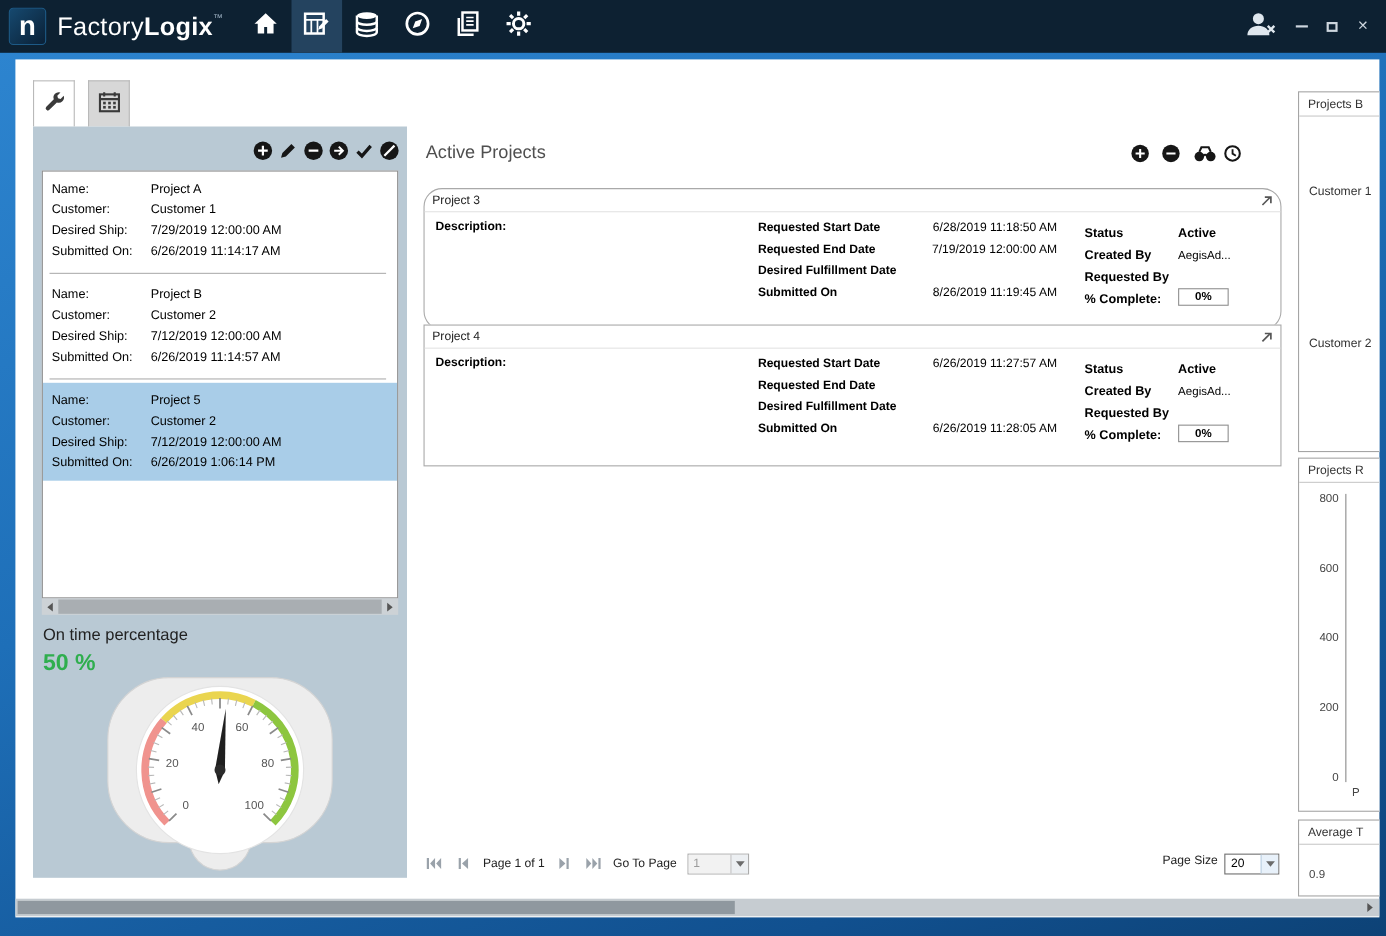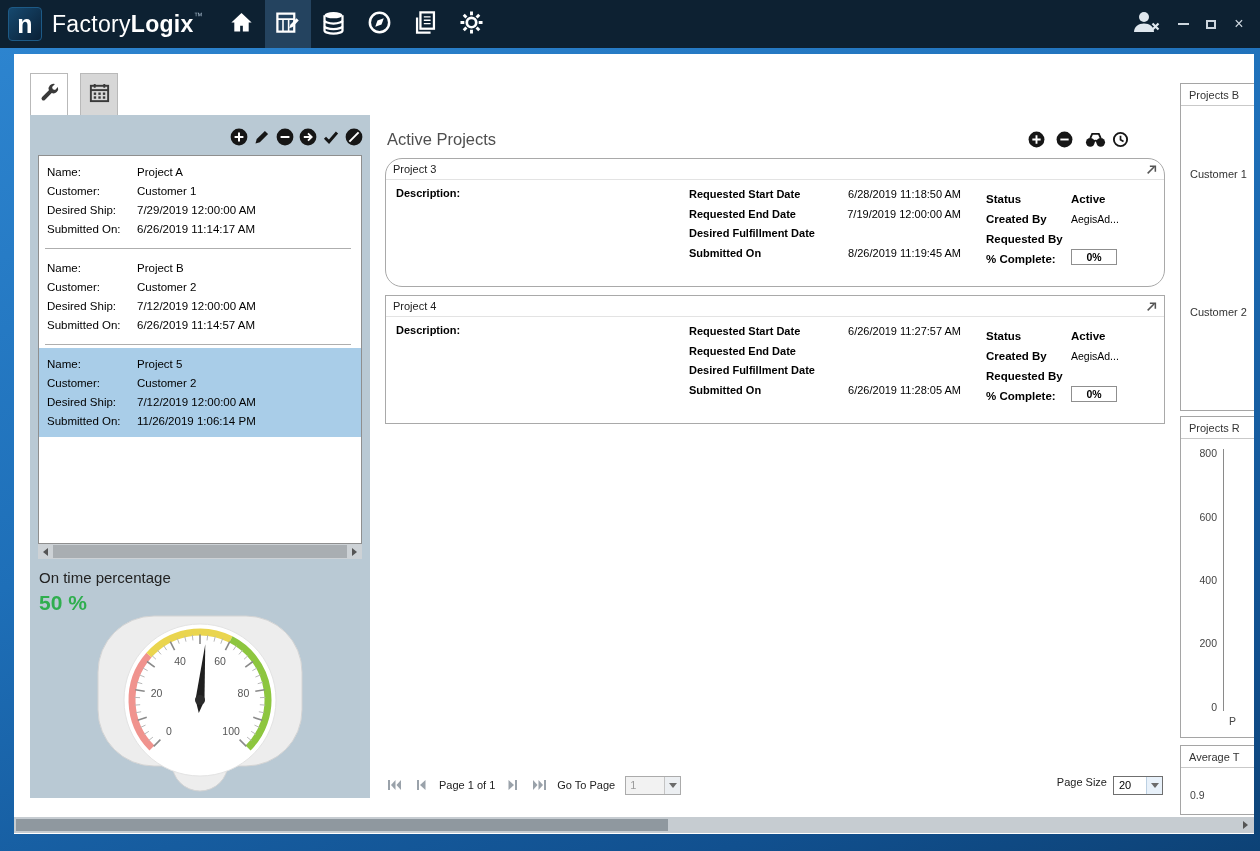--- a/index.html
+++ b/index.html
@@ -65,21 +65,21 @@
   #gauge-svg text { font-family:"Liberation Sans",sans-serif; font-size:10.5px; fill:#555; }
 
   
   .main { position:absolute; left:371px; top:70px; width:780px; height:674px; }
   .main-title { position:absolute; left:2px; top:6px; font-size:16.5px; color:#4f4f4f; }
   .main-tools { position:absolute; right:35px; top:7px; display:flex; gap:10px; align-items:center; }
   .main-tools .tool-ic svg { width:17px; height:17px; }
   .main-tools .wide svg { width:23px; height:17px; }
 
   .pcard { position:absolute; left:0; width:780px; height:129px; border:1px solid #a9a9a9; background:#fff; }
-  .pcard1 { top:34px;border-radius:17px; } .pcard2 { top:171px; }
+  .pcard1 { top:47px;border-radius:17px; } .pcard2 { top:171px; }
   .pcard-h { height:21px; display:flex; align-items:center; padding:0 7px; font-size:11px; color:#222;
              border-bottom:1px solid #e3e3e3; }
   .expand-ic { margin-left:auto; width:11px; height:11px; cursor:pointer; }
   .pcard-b { position:relative; height:106px; font-size:11px; color:#000; }
   .desc-lbl { position:absolute; left:10px; top:7px; font-weight:bold; }
   .fields { position:absolute; left:303px; top:5px; width:272px; }
   .frow { display:flex; justify-content:space-between; line-height:19.5px; }
   .flbl { font-weight:bold; }
   .meta { position:absolute; left:600px; top:5px; width:172px; }
   .mrow { display:flex; align-items:flex-end; height:20px; }
@@ -289,21 +289,21 @@
           <div class="urow">
               <span class="ulbl">Customer:</span>
               <span>Customer 2</span>
             </div>
           <div class="urow">
               <span class="ulbl">Desired Ship:</span>
               <span>7/12/2019 12:00:00 AM</span>
             </div>
           <div class="urow">
               <span class="ulbl">Submitted On:</span>
-              <span>11/26/2019 1:06:14 PM</span>
+              <span>6/26/2019 1:06:14 PM</span>
             </div>
         </div>
       </div>
 
       <div class="lb-scroll">
         <span class="sc-arrow">
             <i class="tri-l"></i>
           </span>
         <span class="sc-thumb"></span>
         <span class="sc-arrow">

